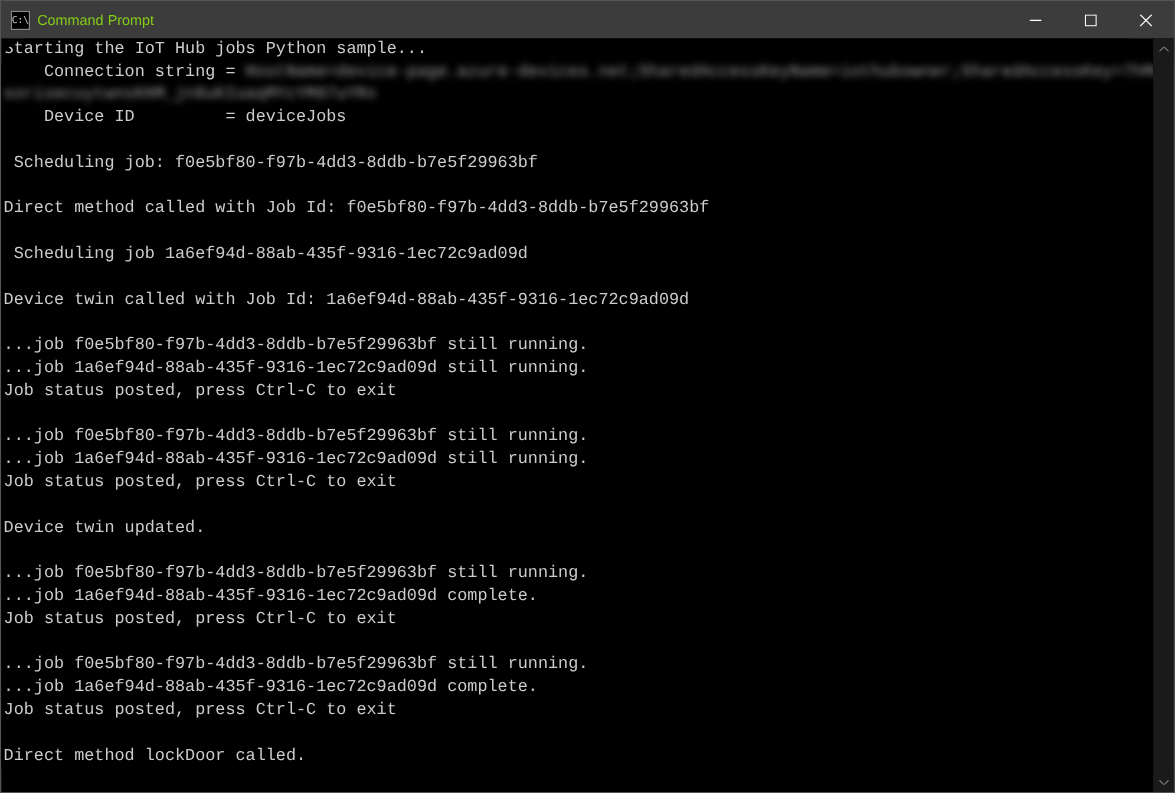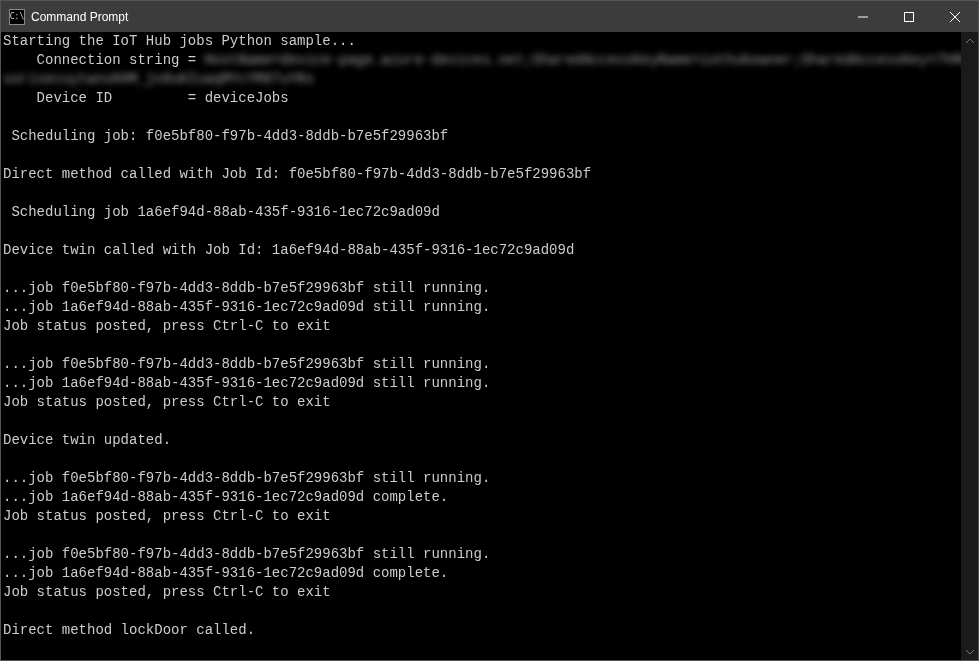--- a/index.html
+++ b/index.html
@@ -31,21 +31,21 @@
       border: 1px solid #888;
       display: flex;
       align-items: center;
       justify-content: center;
       font-size: 8px;
       font-family: Consolas, monospace;
       color: #ccc;
     }
     .titlebar-title {
       font-size: 12px;
-      color: #ffffff;
+      color: #84cc16;
       flex: 0 0 auto;
     }
     .titlebar-spacer {
       flex: 1;
     }
     .titlebar-buttons {
       display: flex;
       height: 100%;
     }
     .titlebar-btn {
@@ -70,20 +70,21 @@
     .terminal {
       flex: 1;
       background: #000;
       color: #ccc;
       font-family: Consolas, "Courier New", monospace;
       font-size: 14px;
       line-height: 19px;
       padding: 0 0 0 2px;
       white-space: pre;
       overflow: hidden;
+      border-radius: 24px;
     }
     .scrollbar-track {
       width: 17px;
       background: #1a1a1a;
       position: relative;
     }
     .scrollbar-up, .scrollbar-down {
       position: absolute;
       width: 17px;
       height: 17px;

